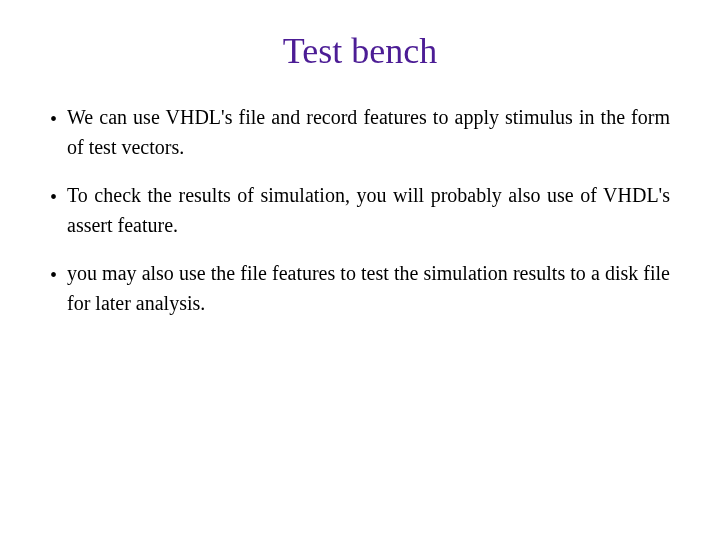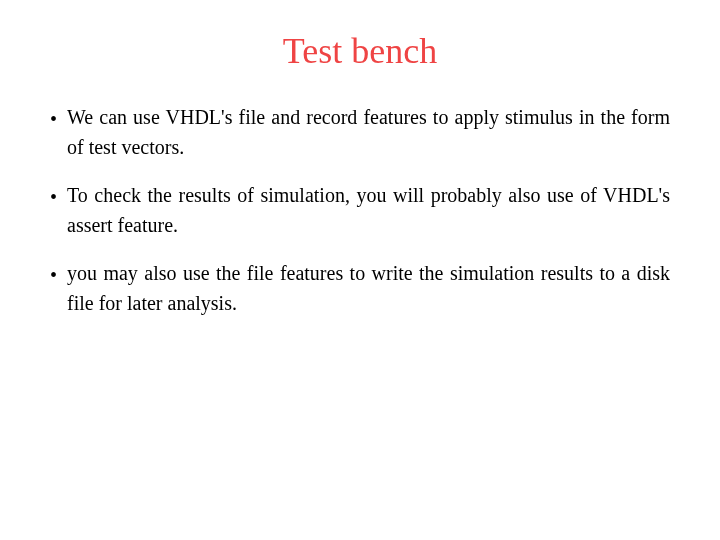--- a/index.html
+++ b/index.html
@@ -15,21 +15,21 @@
       font-family: 'Times New Roman', Times, serif;
       display: flex;
       flex-direction: column;
       align-items: center;
       padding: 30px 50px 30px 50px;
     }
 
     .title {
       font-size: 36px;
       font-weight: normal;
-      color: #ef4444;
+      color: #4c1d95;
       margin-bottom: 30px;
       text-align: center;
       width: 100%;
     }
 
     .content {
       width: 100%;
       display: flex;
       flex-direction: column;
       gap: 18px;
@@ -66,15 +66,15 @@
 <div class="bullet-item">
       <span class="bullet-dot">•</span>
       <span class="bullet-text">We  can  use  VHDL's  file  and  record features  to  apply  stimulus  in  the  form  of test vectors.</span>
     </div>
     <div class="bullet-item">
       <span class="bullet-dot">•</span>
       <span class="bullet-text">To  check  the  results  of  simulation,  you will  probably  also  use  of  VHDL's  assert feature.</span>
     </div>
     <div class="bullet-item">
       <span class="bullet-dot">•</span>
-      <span class="bullet-text">you  may  also  use  the  file  features  to write  the  simulation  results  to  a  disk  file for later analysis.</span>
+      <span class="bullet-text">you  may  also  use  the  file  features  to test  the  simulation  results  to  a  disk  file for later analysis.</span>
     </div>
   </div>
 
 </body></html>

